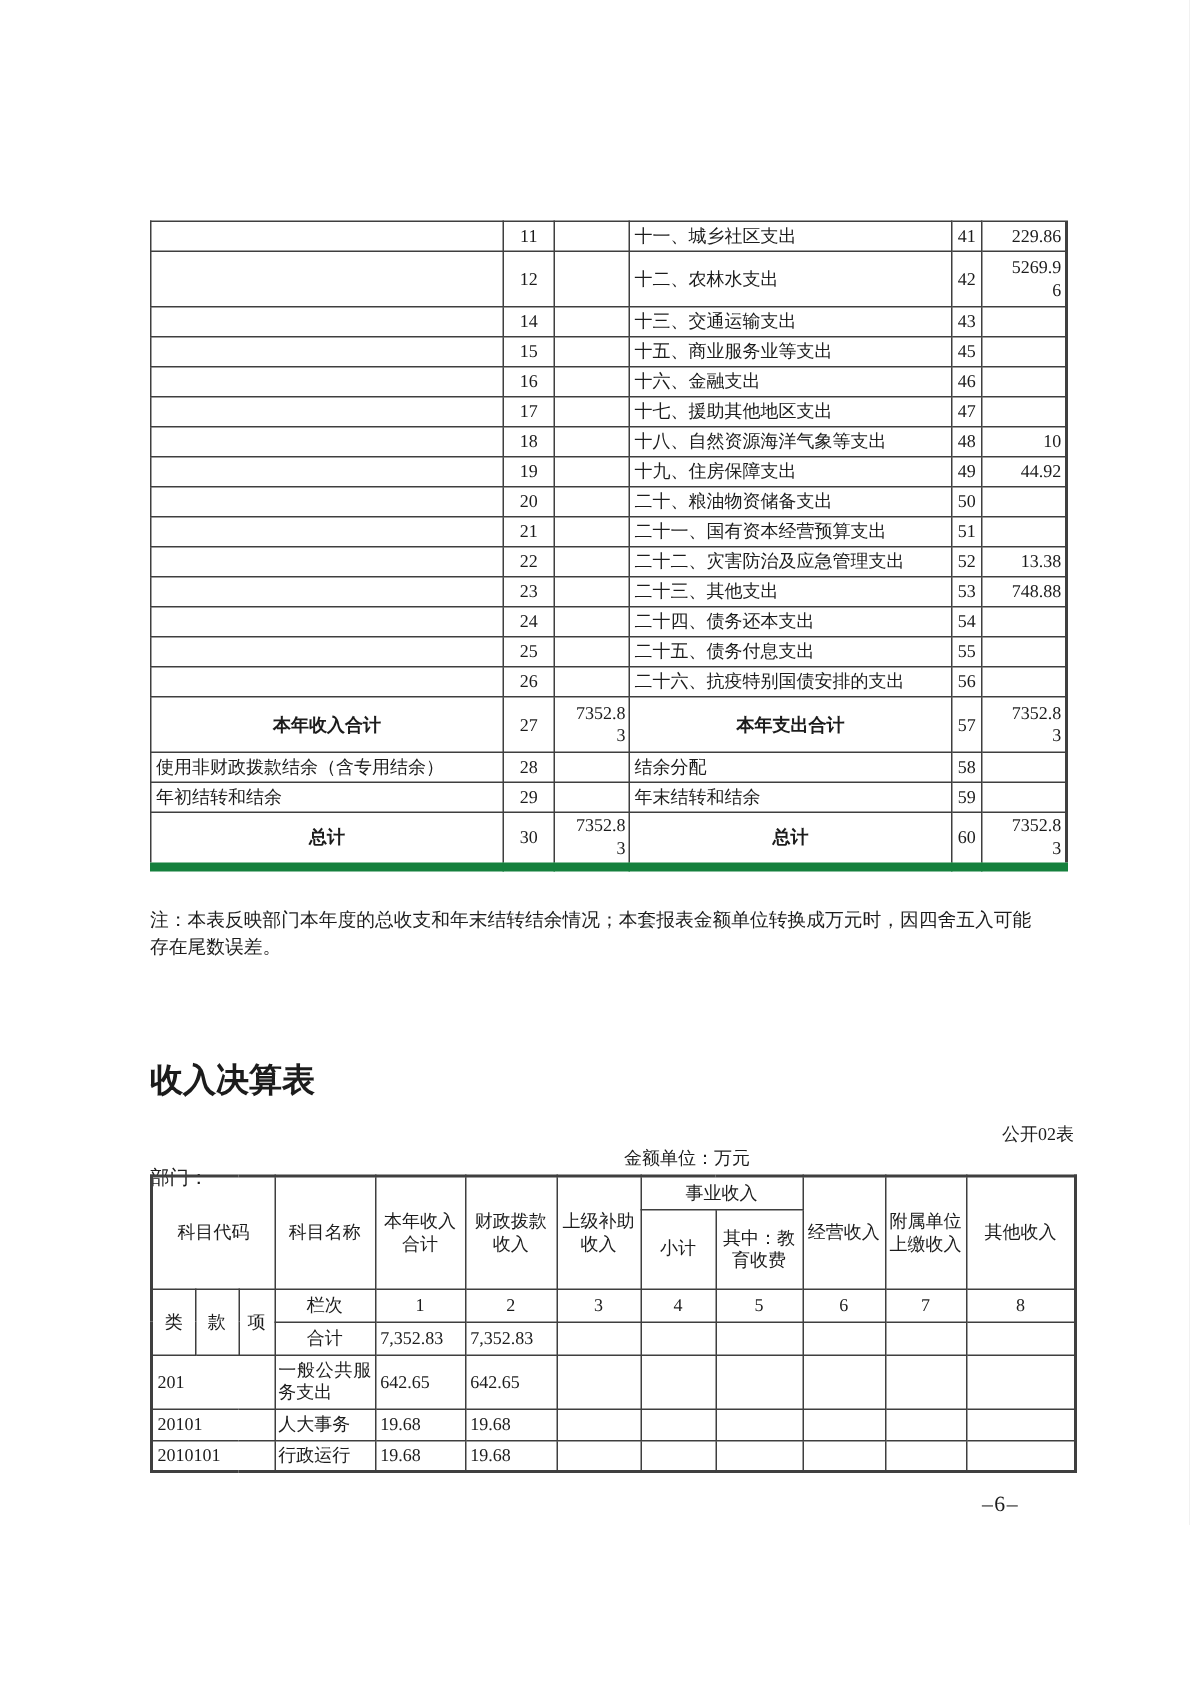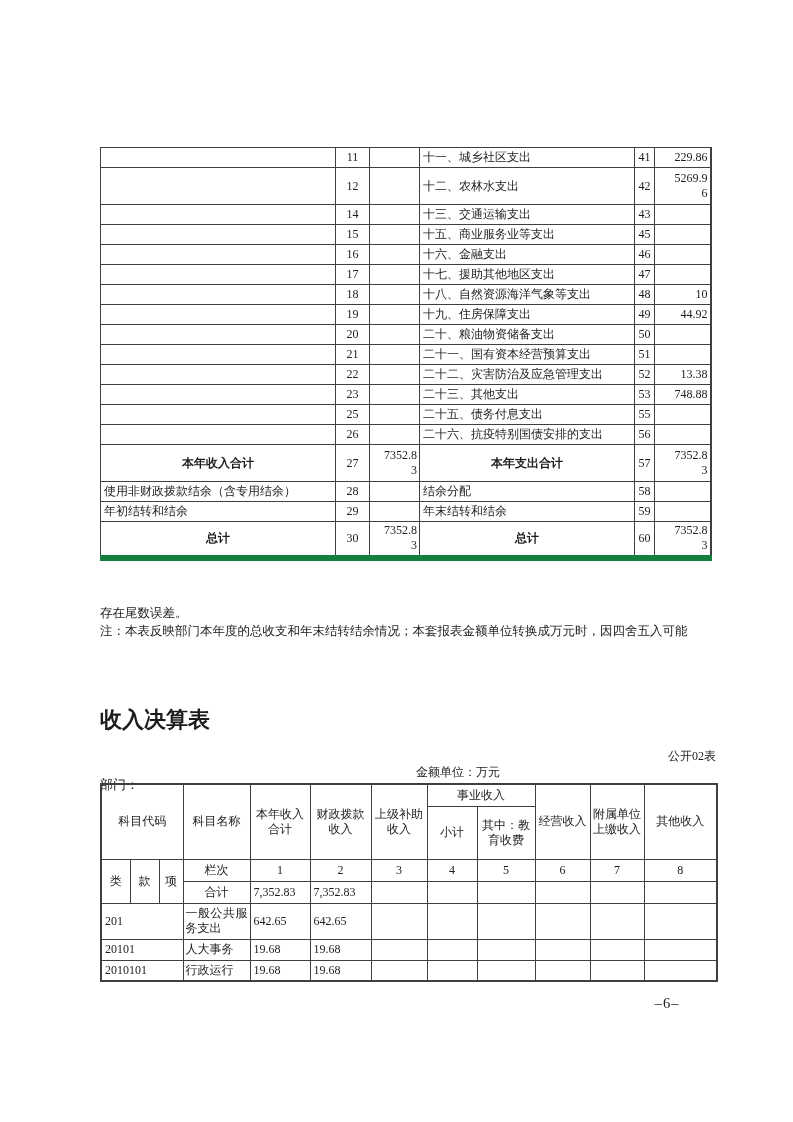--- a/index.html
+++ b/index.html
@@ -146,20 +146,28 @@
       <tr>
         <td class="lbl"></td>
         <td class="num">23</td>
         <td class="amt amt-l"></td>
         <td class="lbl">二十三、其他支出</td>
         <td class="num">53</td>
         <td class="amt amt-r">748.88</td>
       </tr>
       <tr>
         <td class="lbl"></td>
+        <td class="num">24</td>
+        <td class="amt amt-l"></td>
+        <td class="lbl">二十四、债务还本支出</td>
+        <td class="num">54</td>
+        <td class="amt amt-r"></td>
+      </tr>
+      <tr>
+        <td class="lbl"></td>
         <td class="num">25</td>
         <td class="amt amt-l"></td>
         <td class="lbl">二十五、债务付息支出</td>
         <td class="num">55</td>
         <td class="amt amt-r"></td>
       </tr>
       <tr>
         <td class="lbl"></td>
         <td class="num">26</td>
         <td class="amt amt-l"></td>
@@ -196,22 +204,22 @@
         <td class="num">30</td>
         <td class="amt amt-l">7352.83</td>
         <td class="totlbl">总计</td>
         <td class="num">60</td>
         <td class="amt amt-r">7352.83</td>
       </tr>
     </tbody>
   </table>
 
   <div class="note">
+    <div>注：本表反映部门本年度的总收支和年末结转结余情况；本套报表金额单位转换成万元时，因四舍五入可能</div>
     <div>存在尾数误差。</div>
-    <div>注：本表反映部门本年度的总收支和年末结转结余情况；本套报表金额单位转换成万元时，因四舍五入可能</div>
   </div>
 
   <div class="title">收入决算表</div>
   <div class="form-code">公开02表</div>
   <div class="dept">部门：</div>
   <div class="unit">金额单位：万元</div>
 
   <table class="t2">
     <colgroup>
       <col style="width:29px">

